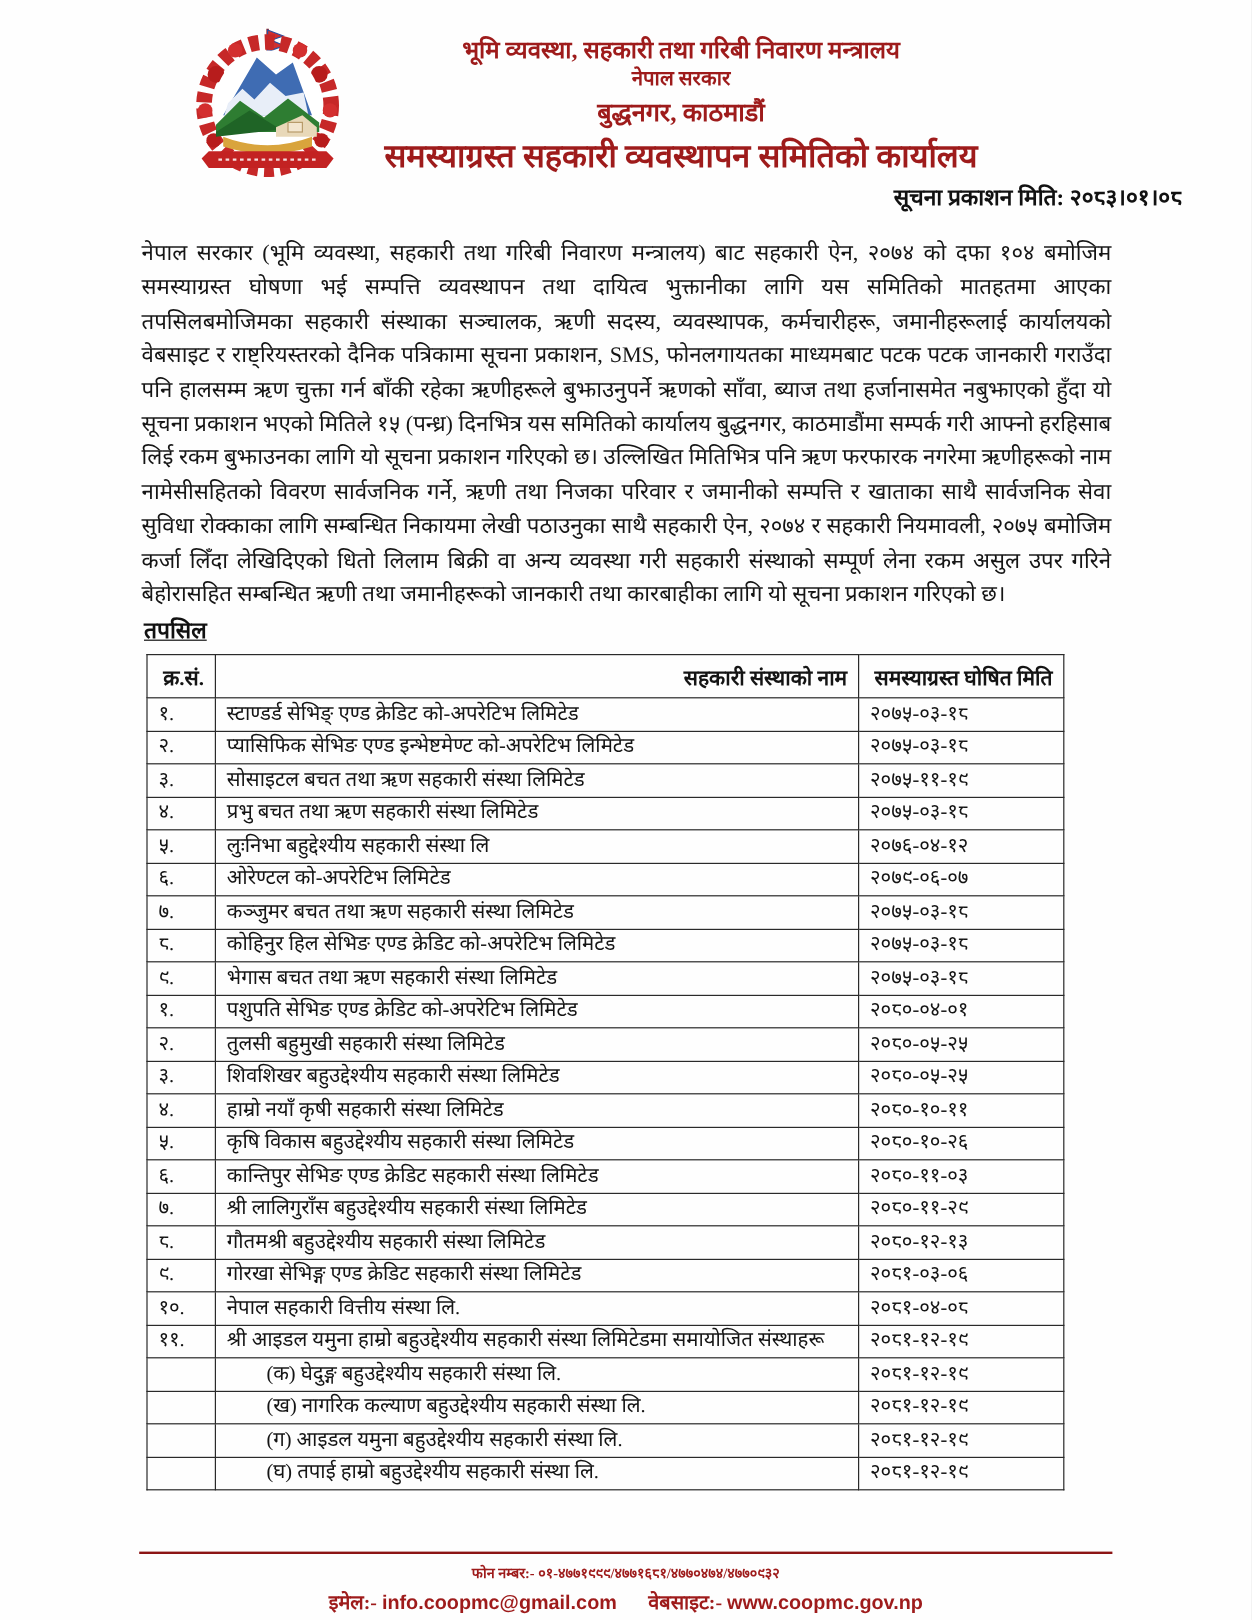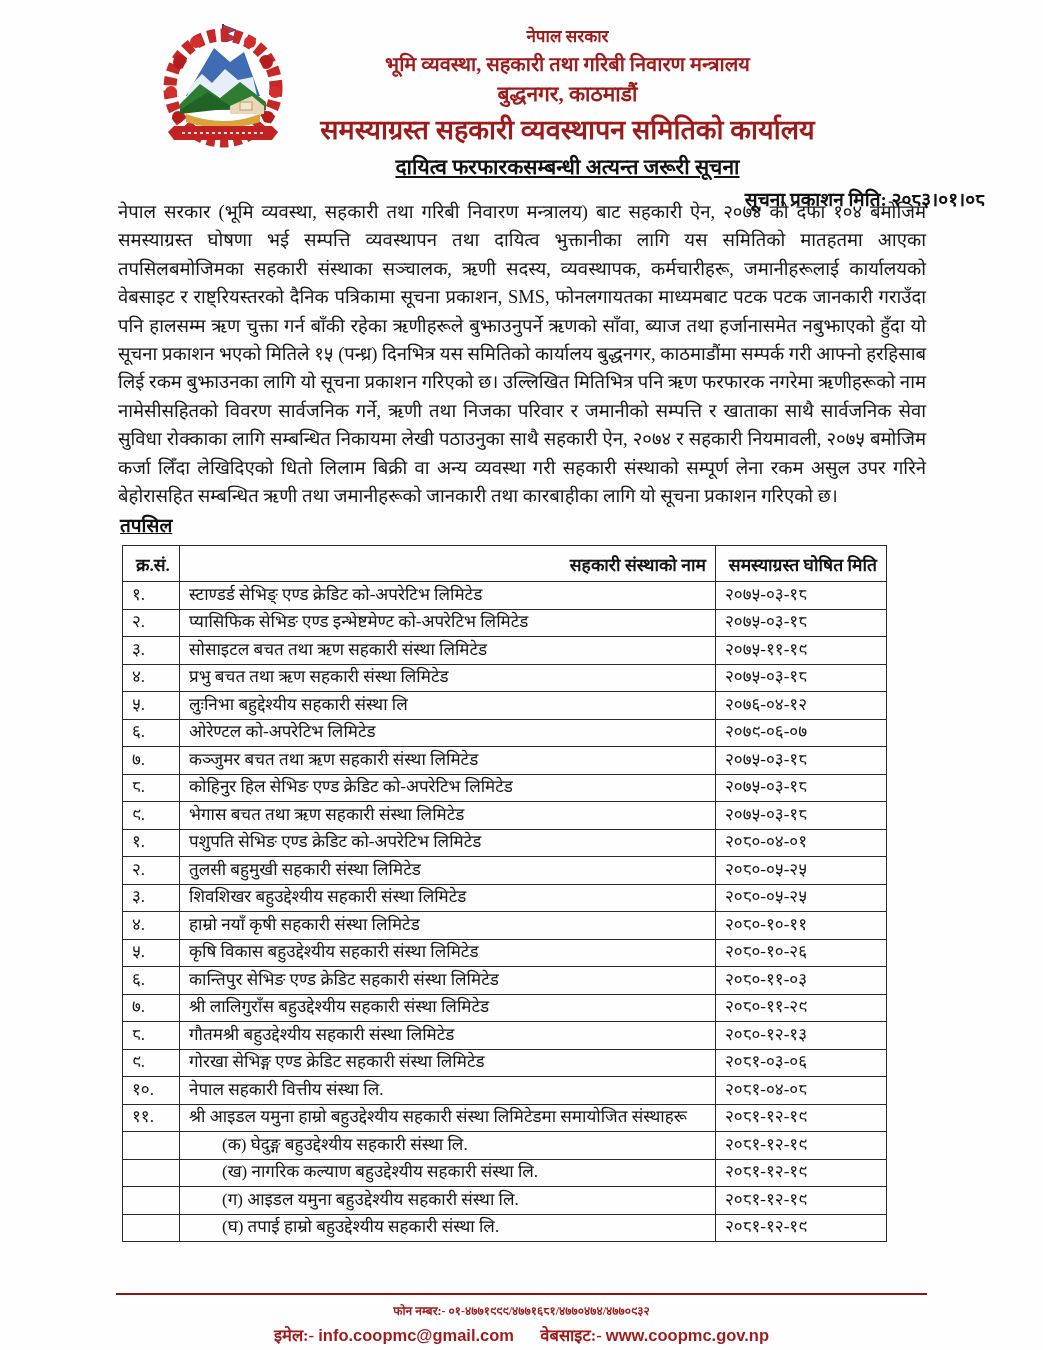--- a/index.html
+++ b/index.html
@@ -93,25 +93,24 @@
       <rect x="84" y="80" width="12" height="8" fill="#f3e6cf" stroke="#b89b6a" stroke-width="1"></rect>
 
       <path d="M30,92 Q67,106 104,92 L104,100 Q67,112 30,100 Z" fill="#d9a43c"></path>
 
       <polygon points="18,104 116,104 122,110 116,118 18,118 12,110" fill="#c32222"></polygon>
       <line x1="26" y1="111" x2="108" y2="111" stroke="#f6dcdc" stroke-width="2" stroke-dasharray="3 3"></line>
     </svg>
   </div>
 
   <div class="header-text">
+    <div class="hl hl-ministry">भूमि व्यवस्था, सहकारी तथा गरिबी निवारण मन्त्रालय</div>
     <div class="hl hl-gov">नेपाल सरकार</div>
-    <div class="hl hl-ministry">भूमि व्यवस्था, सहकारी तथा गरिबी निवारण मन्त्रालय</div>
     <div class="hl hl-address">बुद्धनगर, काठमाडौं</div>
     <div class="hl hl-office">समस्याग्रस्त सहकारी व्यवस्थापन समितिको कार्यालय</div>
-    <div class="hl hl-notice">दायित्व फरफारकसम्बन्धी अत्यन्त जरूरी सूचना</div>
     <div class="hl hl-date">सूचना प्रकाशन मिति: २०८३।०१।०८</div>
   </div>
 
   <p class="body-paragraph">नेपाल सरकार (भूमि व्यवस्था, सहकारी तथा गरिबी निवारण मन्त्रालय) बाट सहकारी ऐन, २०७४ को दफा १०४ बमोजिम समस्याग्रस्त घोषणा भई सम्पत्ति व्यवस्थापन तथा दायित्व भुक्तानीका लागि यस समितिको मातहतमा आएका तपसिलबमोजिमका सहकारी संस्थाका सञ्चालक, ऋणी सदस्य, व्यवस्थापक, कर्मचारीहरू, जमानीहरूलाई कार्यालयको वेबसाइट र राष्ट्रियस्तरको दैनिक पत्रिकामा सूचना प्रकाशन, SMS, फोनलगायतका माध्यमबाट पटक पटक जानकारी गराउँदा पनि हालसम्म ऋण चुक्ता गर्न बाँकी रहेका ऋणीहरूले बुझाउनुपर्ने ऋणको साँवा, ब्याज तथा हर्जानासमेत नबुझाएको हुँदा यो सूचना प्रकाशन भएको मितिले १५ (पन्ध्र) दिनभित्र यस समितिको कार्यालय बुद्धनगर, काठमाडौंमा सम्पर्क गरी आफ्नो हरहिसाब लिई रकम बुझाउनका लागि यो सूचना प्रकाशन गरिएको छ। उल्लिखित मितिभित्र पनि ऋण फरफारक नगरेमा ऋणीहरूको नाम नामेसीसहितको विवरण सार्वजनिक गर्ने, ऋणी तथा निजका परिवार र जमानीको सम्पत्ति र खाताका साथै सार्वजनिक सेवा सुविधा रोक्काका लागि सम्बन्धित निकायमा लेखी पठाउनुका साथै सहकारी ऐन, २०७४ र सहकारी नियमावली, २०७५ बमोजिम कर्जा लिँदा लेखिदिएको धितो लिलाम बिक्री वा अन्य व्यवस्था गरी सहकारी संस्थाको सम्पूर्ण लेना रकम असुल उपर गरिने बेहोरासहित सम्बन्धित ऋणी तथा जमानीहरूको जानकारी तथा कारबाहीका लागि यो सूचना प्रकाशन गरिएको छ।</p>
 
   <div class="tapsil">तपसिल</div>
 
   <table class="schedule">
     <colgroup>
       <col class="c-sn">

